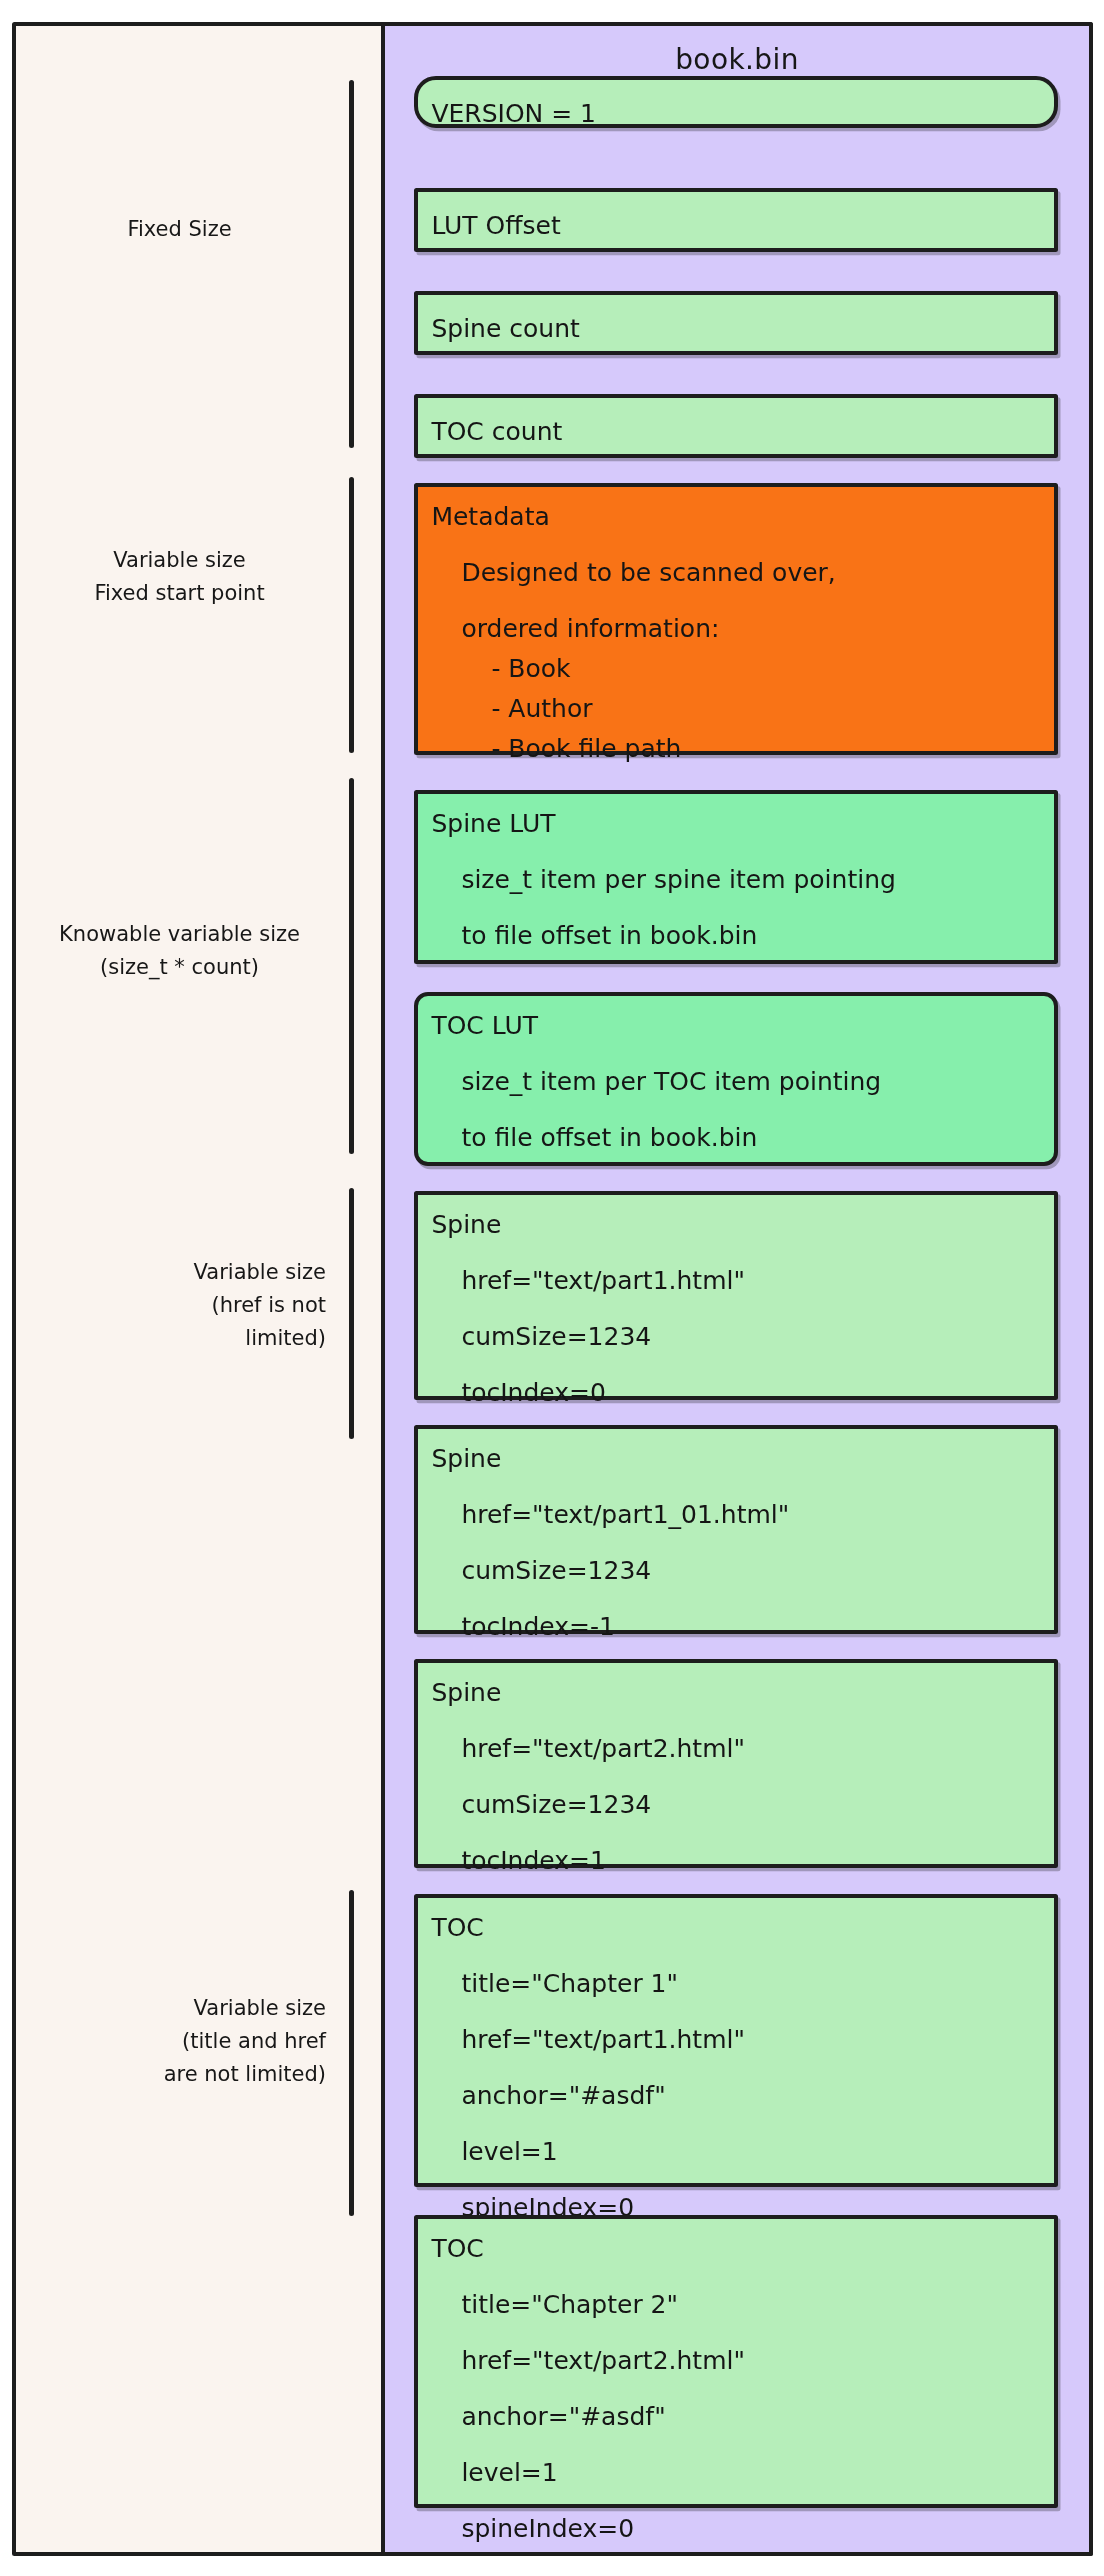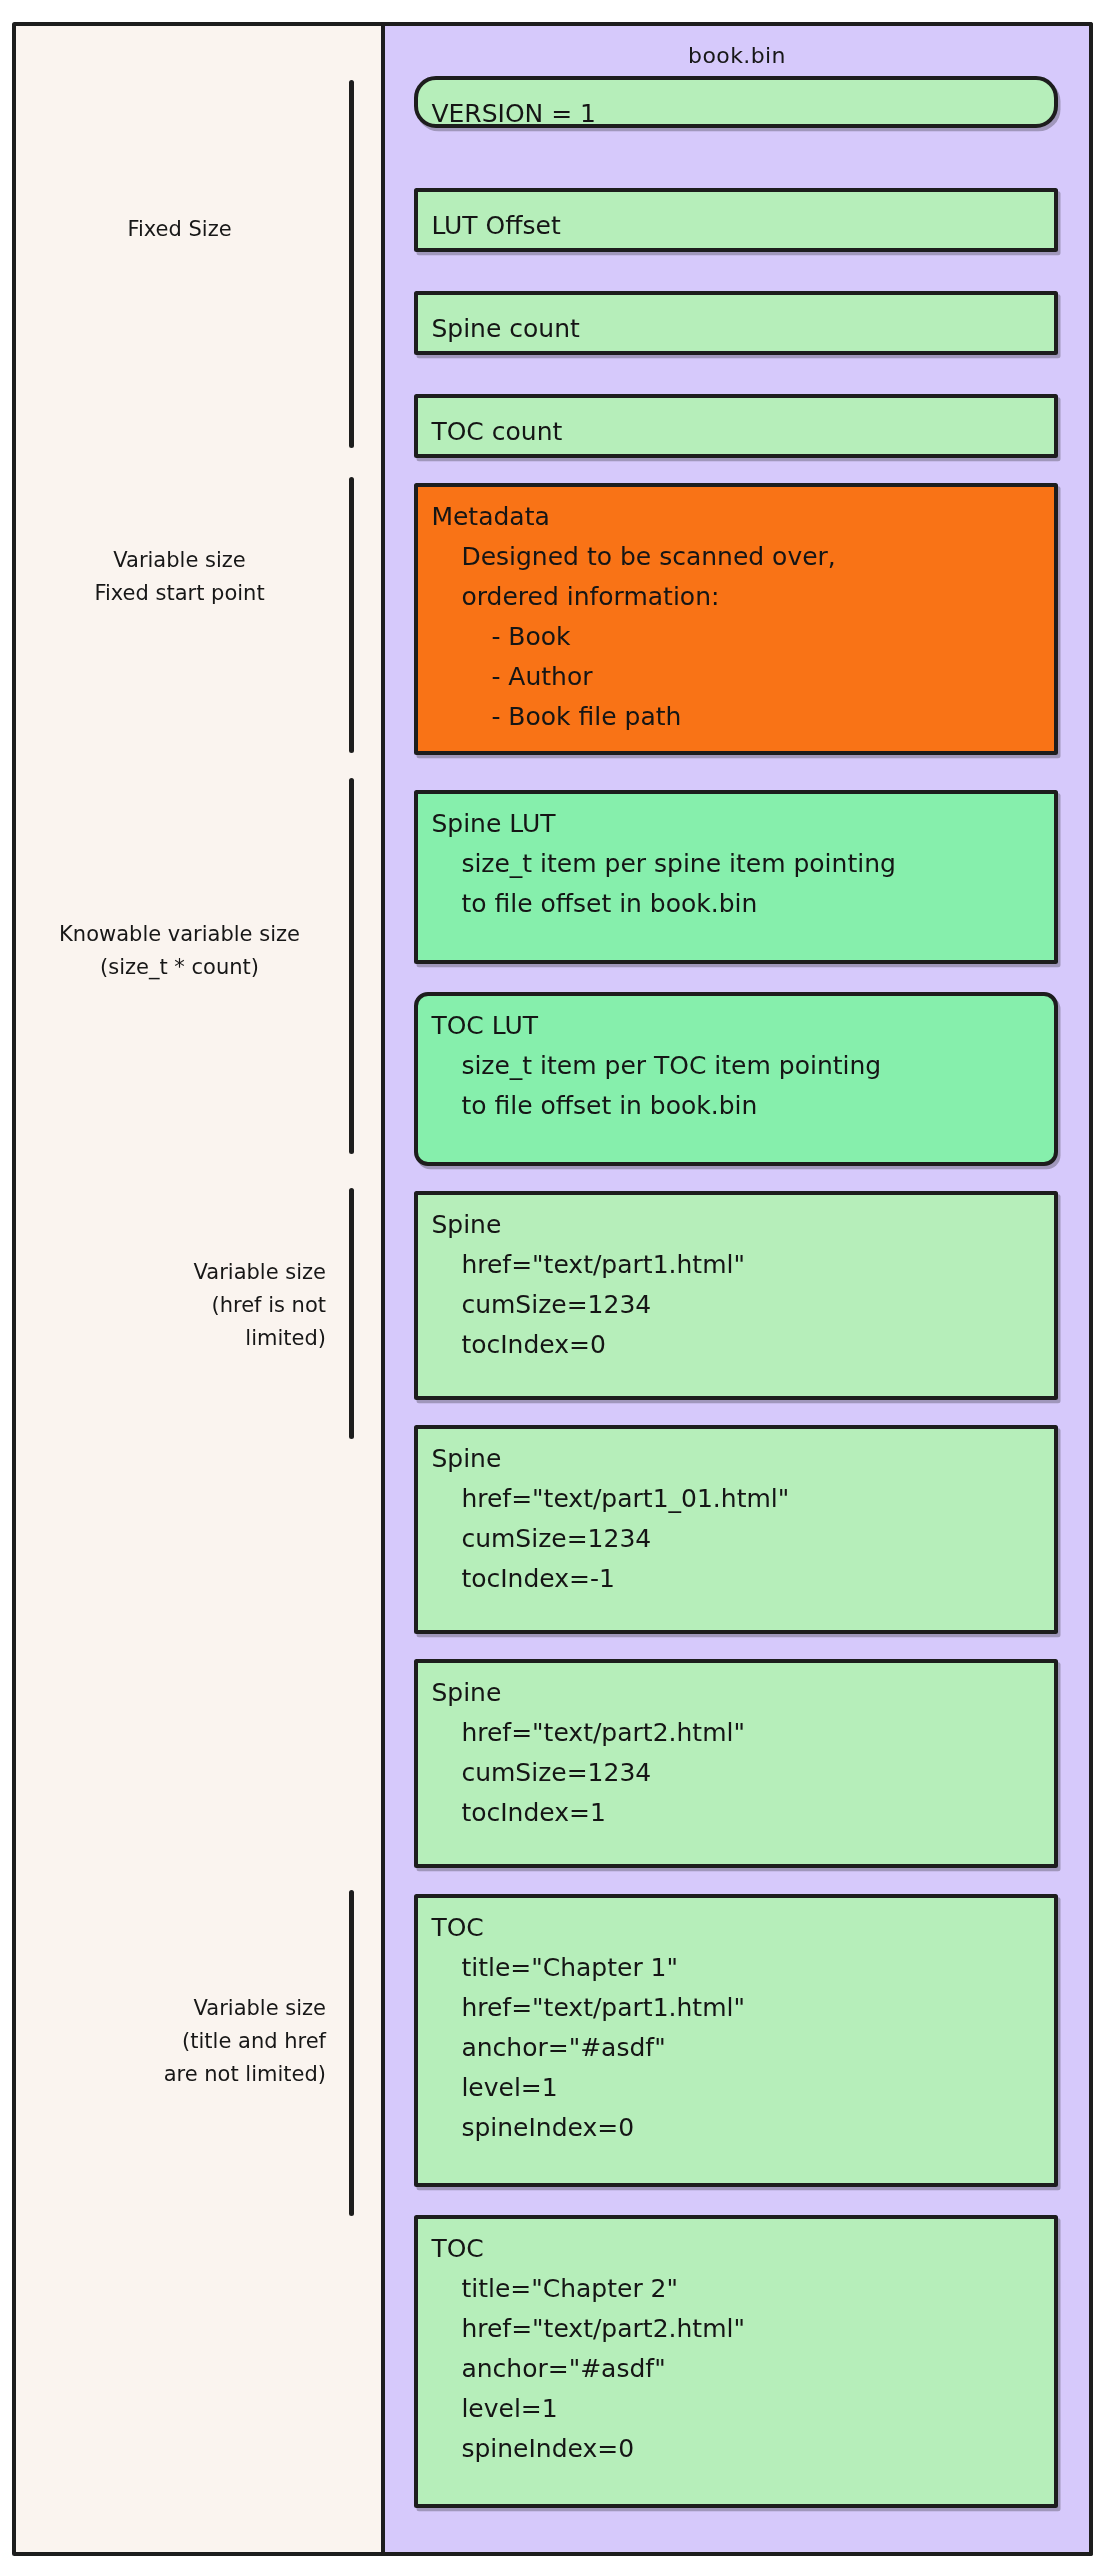--- a/index.html
+++ b/index.html
@@ -45,21 +45,21 @@
     border-radius: 2.5px;
   }
 
   .file-title {
     position: absolute;
     top: 16.7px;
     left: 0;
     width: 100%;
     text-align: center;
     font-family: "DejaVu Sans", sans-serif;
-    font-size: 22px;
+    font-size: 28px;
     color: #171717;
     letter-spacing: 0.4px;
   }
 
   
   .box {
     position: absolute;
     left: 29px;
     width: 644px;
     box-sizing: border-box;
@@ -72,21 +72,21 @@
   .box.yellow { background: #f97316; }
   .box.blue   { background: #86efac; }
 
   .box .line {
     font-family: "DejaVu Sans", sans-serif;
     font-size: 25px;
     line-height: 40px;
     color: #151515;
     white-space: pre;
   }
-  .box .line.indent1 { padding-left: 30px; }
+  .box .line.indent1 { padding-left: 30px; margin-top: 16px; }
   .box .line.indent2 { padding-left: 60px; }
 
   .box.single .line { line-height: 47px; }
 
   
   .annotation {
     position: absolute;
     left: 33px;
     width: 293px;
     text-align: center;

